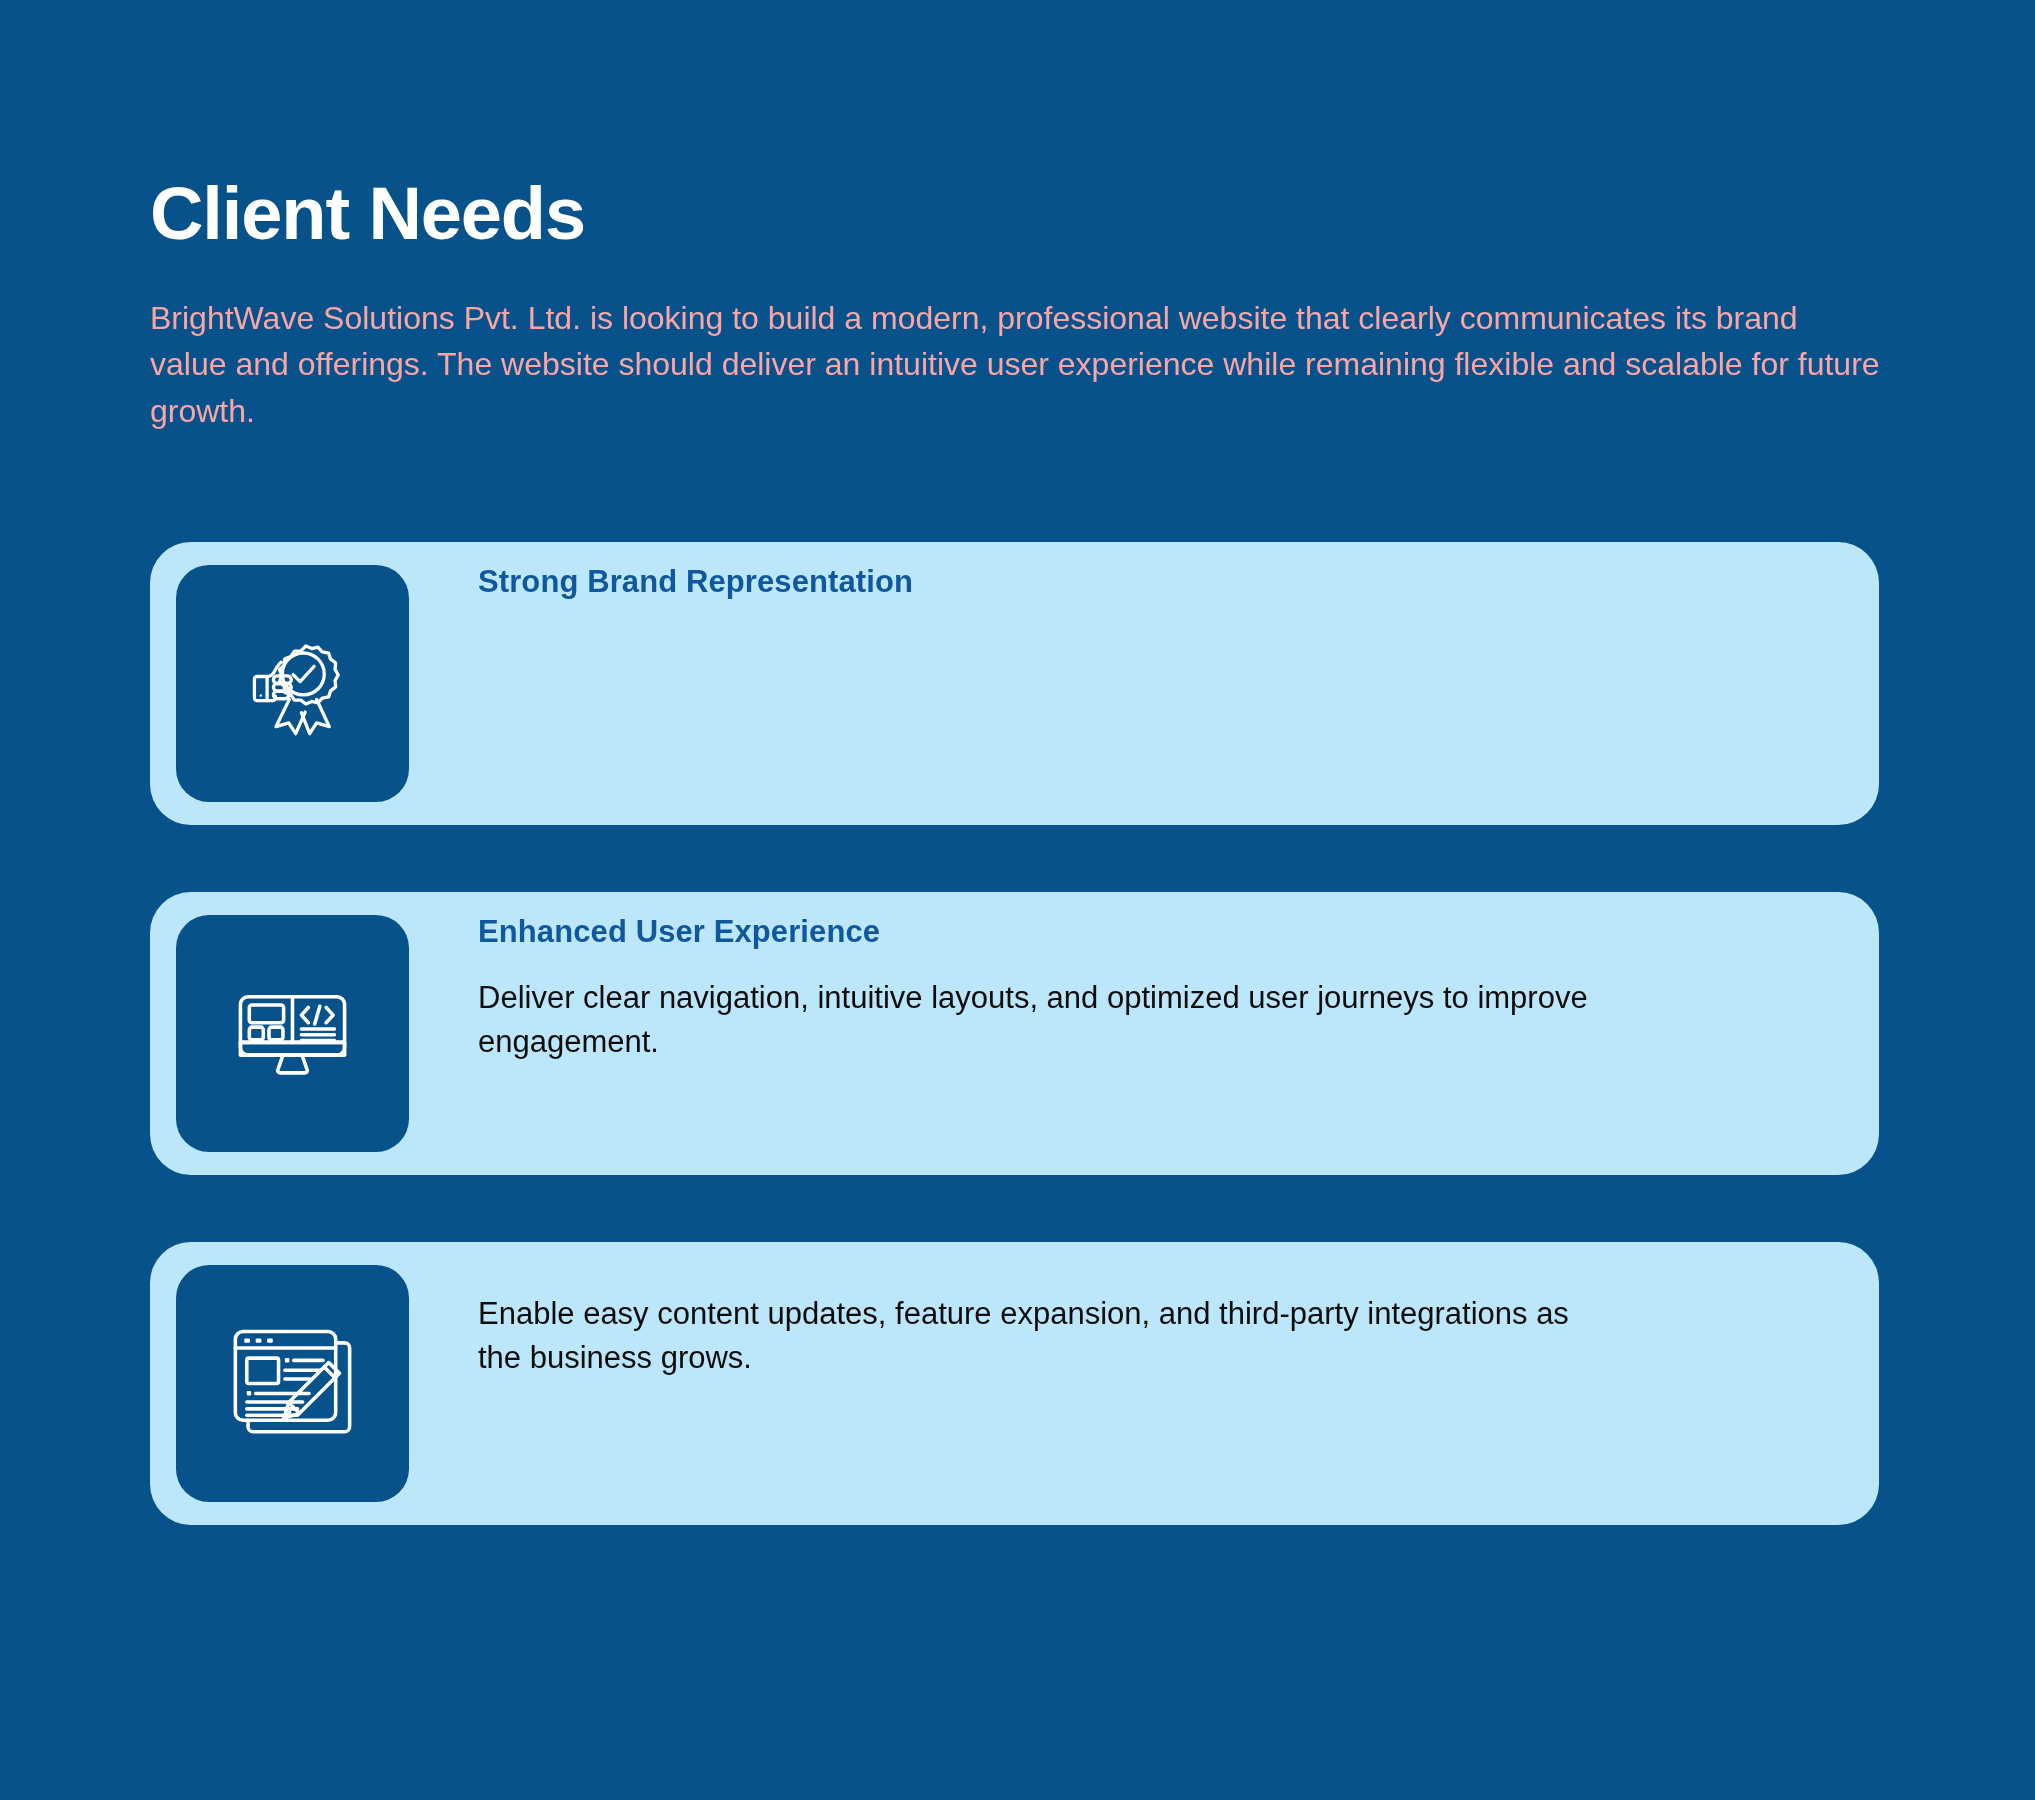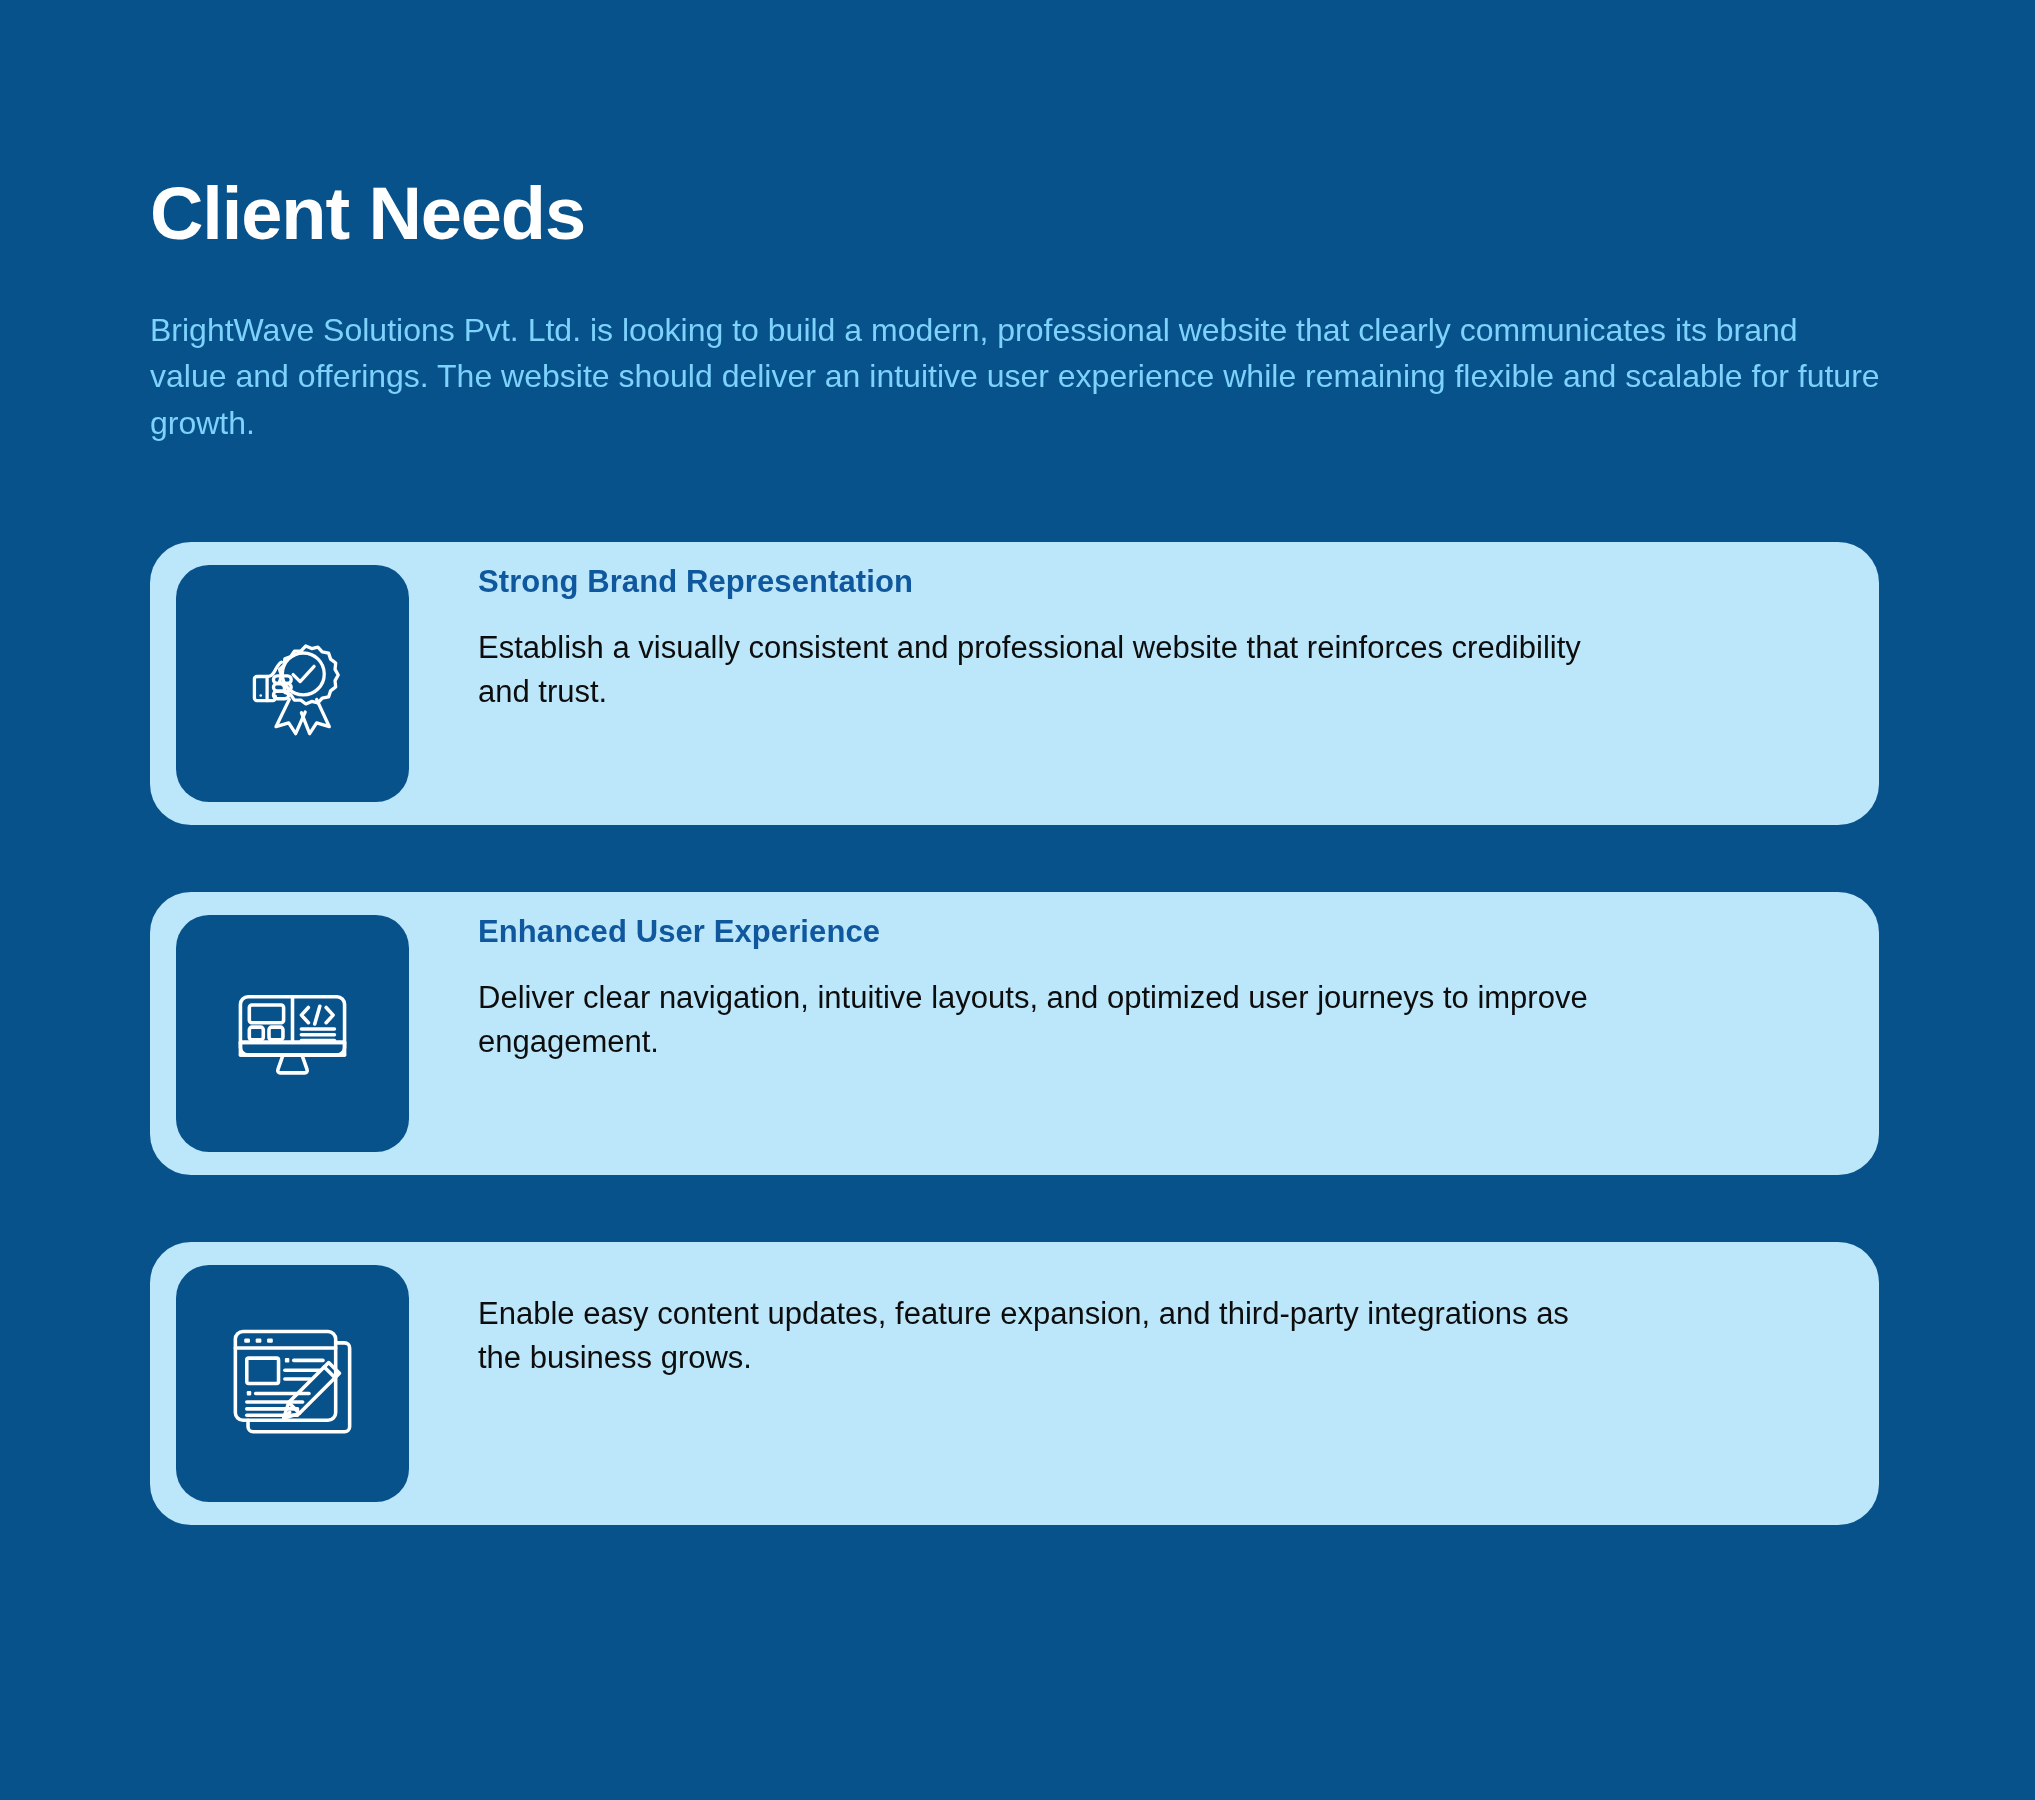--- a/index.html
+++ b/index.html
@@ -30,25 +30,25 @@
 
   .page-title {
     font-size: 74px;
     line-height: 1.0;
     font-weight: 700;
     letter-spacing: -1.1px;
     color: #FFFFFF;
   }
 
   .intro {
-    margin-top: 56px;
+    margin-top: 44px;
     font-size: 32px;
     line-height: 1.45;
     font-weight: 400;
-    color: #7dd3fc;
+    color: #fca5a5;
     max-width: 1731px;
   }
 
   
   .cards {
     position: absolute;
     left: 150px;
     top: 542px;
     width: 1729px;
     display: flex;
@@ -137,21 +137,20 @@
             <path d="M30.0 44.5 C32.5 44.5 34.5 43.0 35.8 40.5 C37.4 37.4 39.0 34.5 41.3 33.2"></path>
 
             <rect x="35.0" y="44.0" width="14.0" height="6.0" rx="3.0"></rect>
             <rect x="35.0" y="50.0" width="14.0" height="6.0" rx="3.0"></rect>
             <rect x="35.0" y="56.0" width="12.0" height="6.0" rx="3.0"></rect>
           </svg>
         </span>
       </div>
       <div class="card-body">
         <div class="card-title">Strong Brand Representation</div>
-        <div class="card-desc">Establish a visually consistent and professional website that reinforces credibility and trust.</div>
       </div>
     </div>
 
     <div class="card">
       <div class="icon-tile">
         <span>
           <svg viewBox="0 0 100 100" fill="none" stroke="#FFFFFF" stroke-width="2.8" stroke-linecap="round" stroke-linejoin="round">
 
             <rect x="9" y="21" width="82" height="46" rx="6"></rect>
             <path d="M9 57 L91 57"></path>

